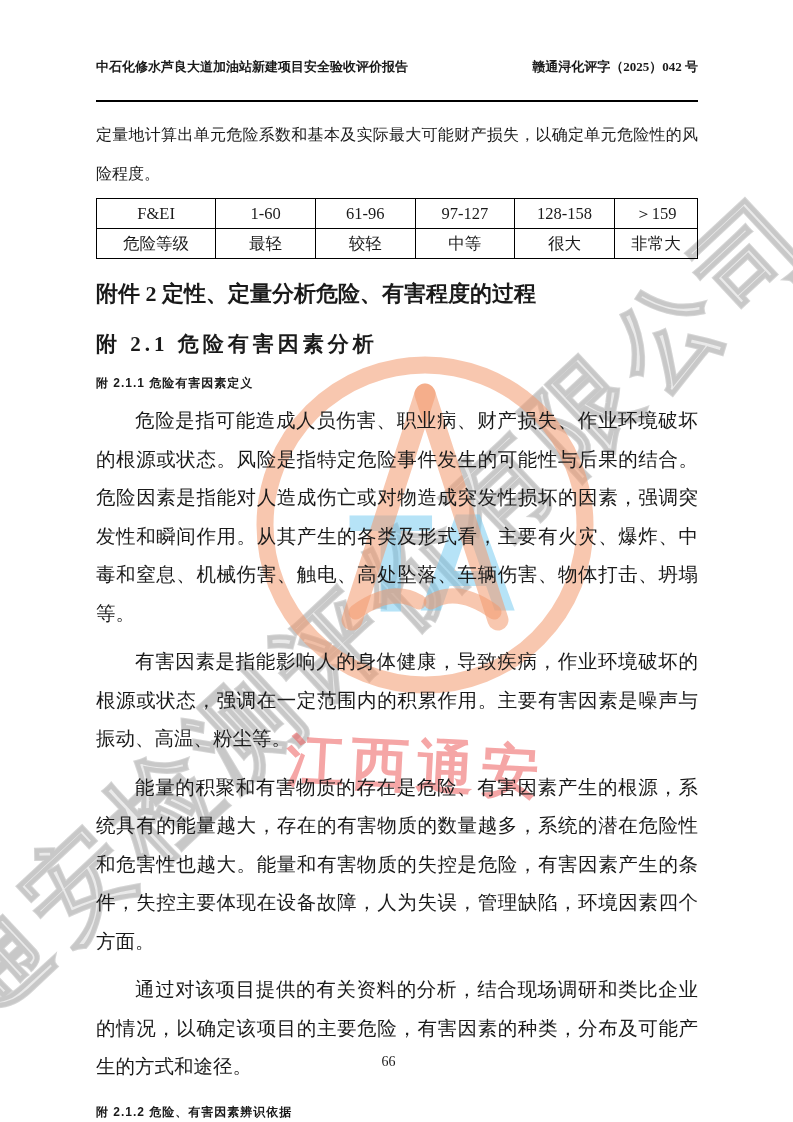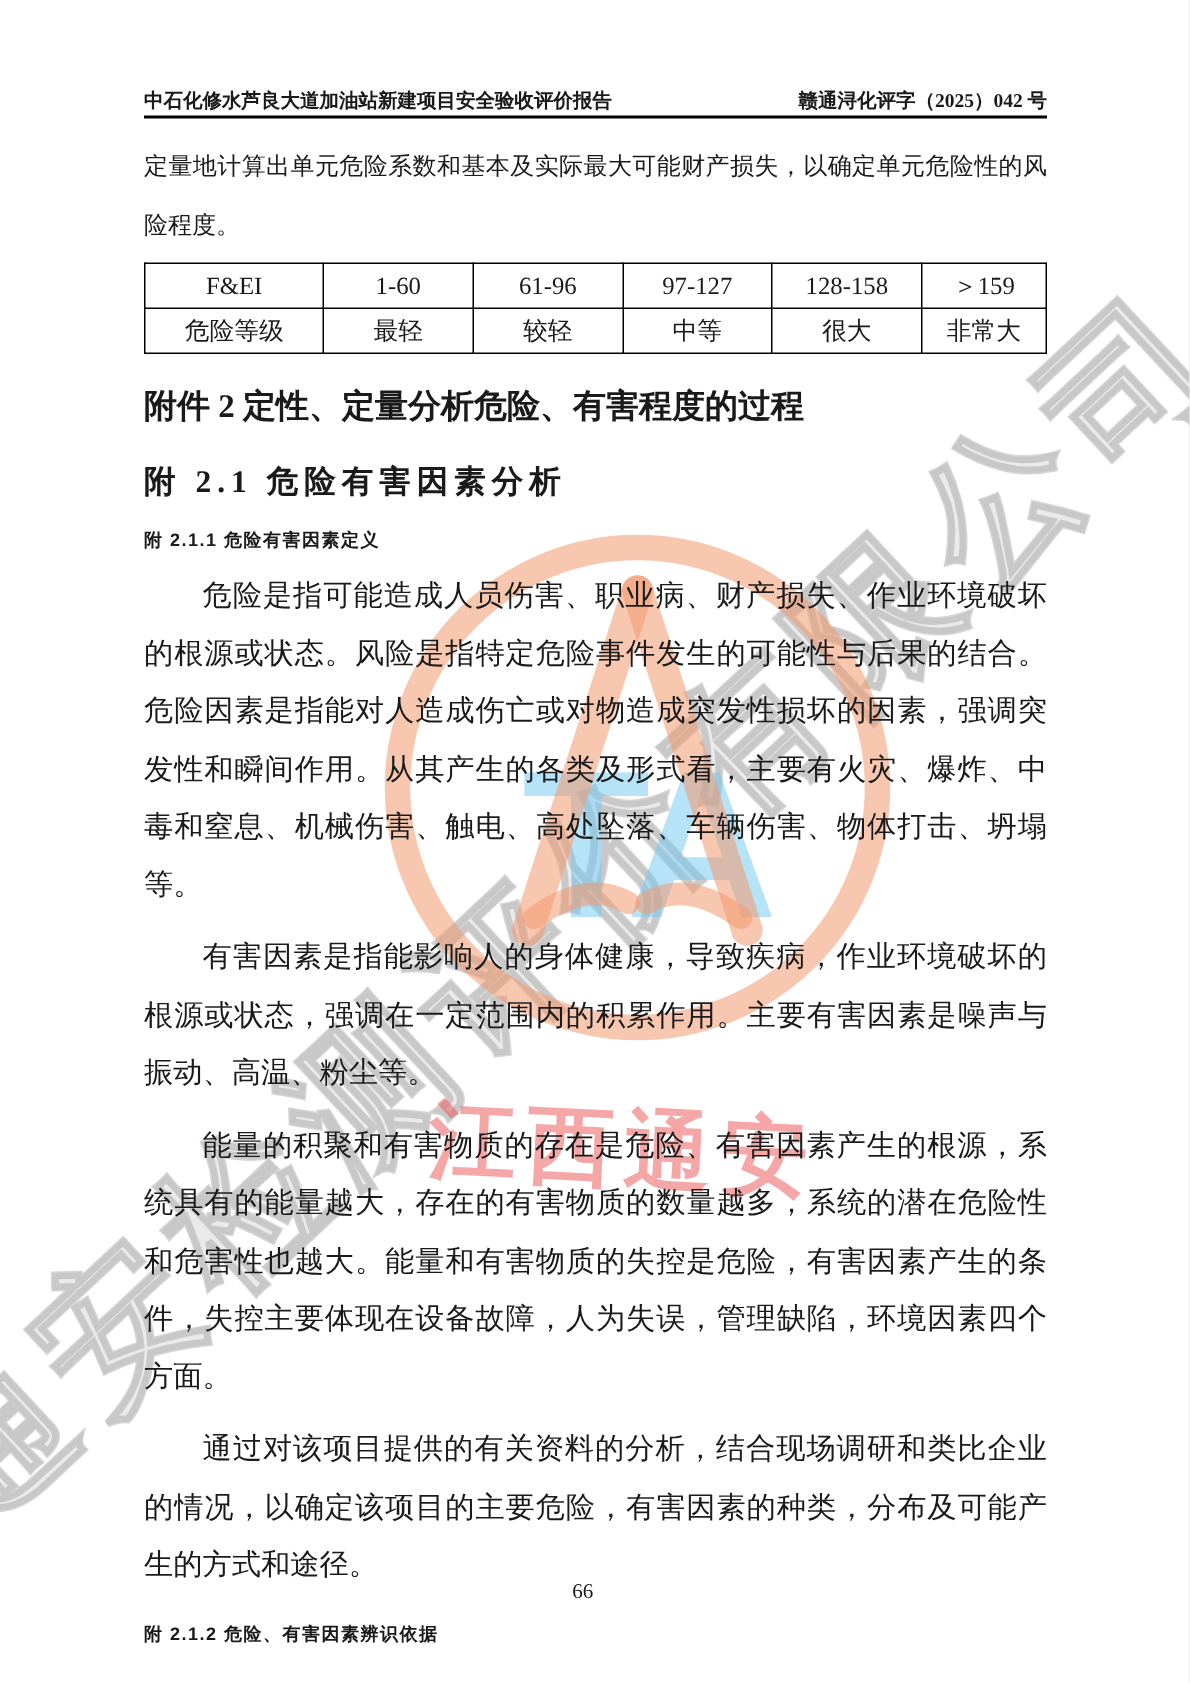--- a/index.html
+++ b/index.html
@@ -38,21 +38,21 @@
     color:rgba(236,93,93,0.55);
     white-space:nowrap;
   }
 
   
   .content { position:absolute; left:96px; top:58px; width:602px; }
 
   .header-row {
     display:flex; justify-content:space-between; align-items:flex-end;
     font-size:13px; font-weight:bold;
-    padding-bottom:1px;
+    padding-bottom:24px;
     border-bottom:2px solid #000;
   }
 
   .intro {
     margin:14px 0 0 0;
     font-size:16px; line-height:38.5px;
     text-align:justify; text-justify:inter-character;
   }
 
   .tbl-caption {

